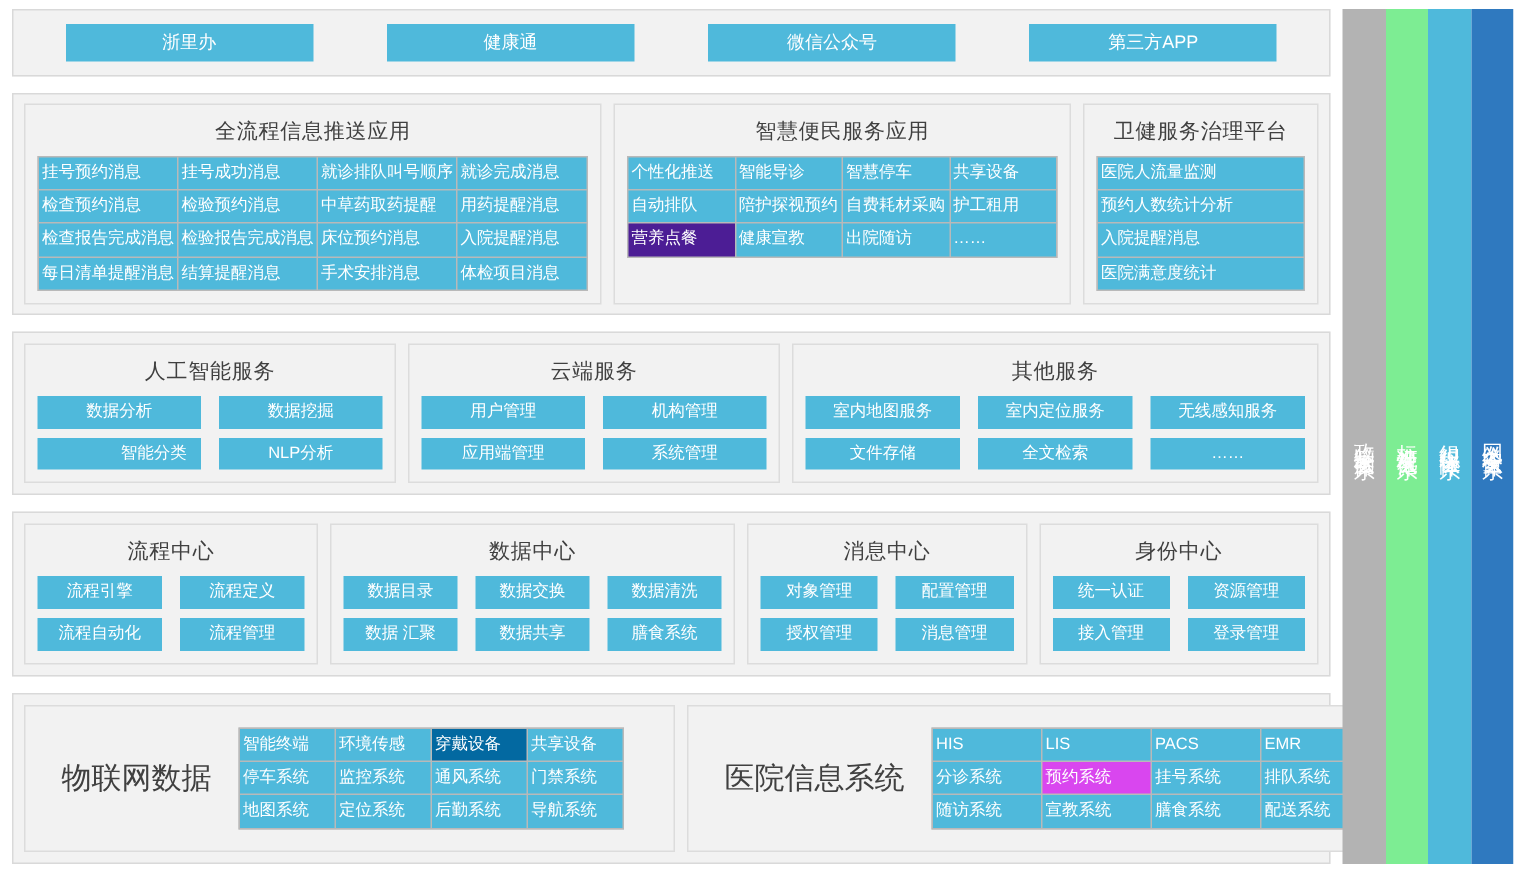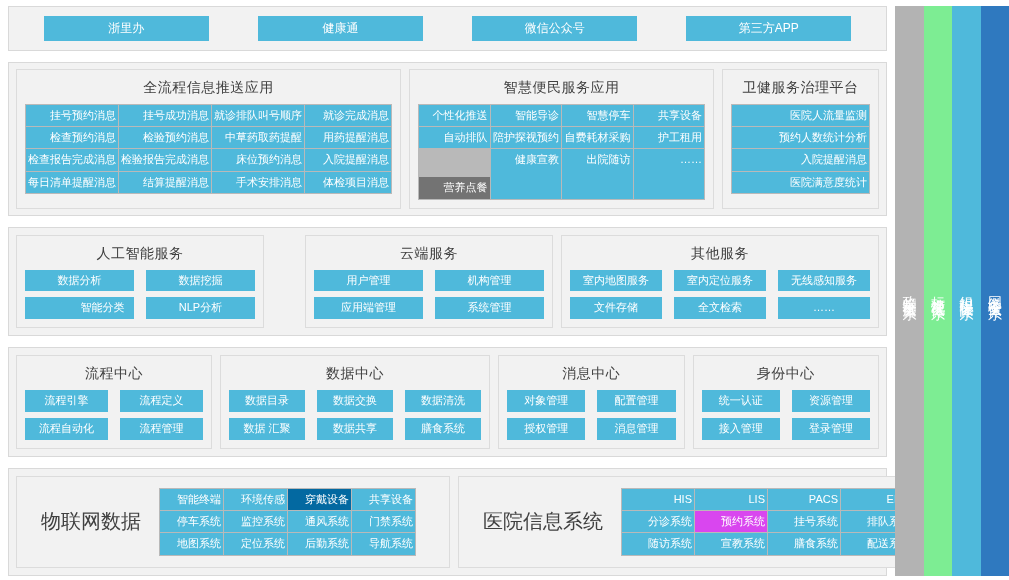--- a/index.html
+++ b/index.html
@@ -50,21 +50,21 @@
   .tight-grid {
     display: grid;
     gap: 1px;
     background: #b9b9b9;
     border: 1px solid #b9b9b9;
   }
   .cell {
     background: #4fb9db;
     color: #ffffff;
     font-size: 11px;
-    text-align: right;
+    text-align: left;
     padding: 4px 2px;
     line-height: 1.2;
     white-space: nowrap;
   }
   
   .btn-grid {
     display: grid;
     gap: 6px 12px;
   }
   .btn {
@@ -89,21 +89,21 @@
   #grp-push { flex: 0 0 385px; }
   #grp-push .tight-grid { grid-template-columns: repeat(4, 1fr); }
   #grp-convenience { flex: 0 0 305px; }
   #grp-convenience .tight-grid { grid-template-columns: repeat(4, 1fr); }
   #grp-governance { flex: 1 1 auto; }
   #grp-governance .tight-grid { grid-template-columns: 1fr; }
 
   
   #grp-ai { flex: 0 0 248px; }
   #grp-ai .btn-grid { grid-template-columns: repeat(2, 1fr); }
-  #grp-cloud { flex: 0 0 248px; margin-left: 33px; }
+  #grp-cloud { flex: 0 0 248px; }
   #grp-cloud .btn-grid { grid-template-columns: repeat(2, 1fr); }
   #grp-other { flex: 1 1 auto; }
   #grp-other .btn-grid { grid-template-columns: repeat(3, 1fr); }
 
   
   #grp-flow { flex: 0 0 196px; }
   #grp-flow .btn-grid { grid-template-columns: repeat(2, 1fr); }
   #grp-datacenter { flex: 0 0 270px; }
   #grp-datacenter .btn-grid { grid-template-columns: repeat(3, 1fr); }
   #grp-message { flex: 1 1 0; }
@@ -201,21 +201,21 @@
         <div class="group-title">智慧便民服务应用</div>
         <div class="tight-grid">
           <div class="cell" style="background: rgb(79, 185, 219);">个性化推送</div>
           <div class="cell" style="background: rgb(79, 185, 219);">智能导诊</div>
           <div class="cell" style="background: rgb(79, 185, 219);">智慧停车</div>
           <div class="cell" style="background: rgb(79, 185, 219);">共享设备</div>
           <div class="cell" style="background: rgb(79, 185, 219);">自动排队</div>
           <div class="cell" style="background: rgb(79, 185, 219);">陪护探视预约</div>
           <div class="cell" style="background: rgb(79, 185, 219);">自费耗材采购</div>
           <div class="cell" style="background: rgb(79, 185, 219);">护工租用</div>
-          <div class="cell" style="background: #737373; margin-top: 28px;">营养点餐</div>
+          <div class="cell" style="background: #4c1d95;">营养点餐</div>
           <div class="cell" style="background: rgb(79, 185, 219);">健康宣教</div>
           <div class="cell" style="background: rgb(79, 185, 219);">出院随访</div>
           <div class="cell" style="background: rgb(79, 185, 219);">……</div>
         </div>
       </div>
 
       <div class="group" id="grp-governance">
         <div class="group-title">卫健服务治理平台</div>
         <div class="tight-grid">
           <div class="cell" style="background: rgb(79, 185, 219);">医院人流量监测</div>

